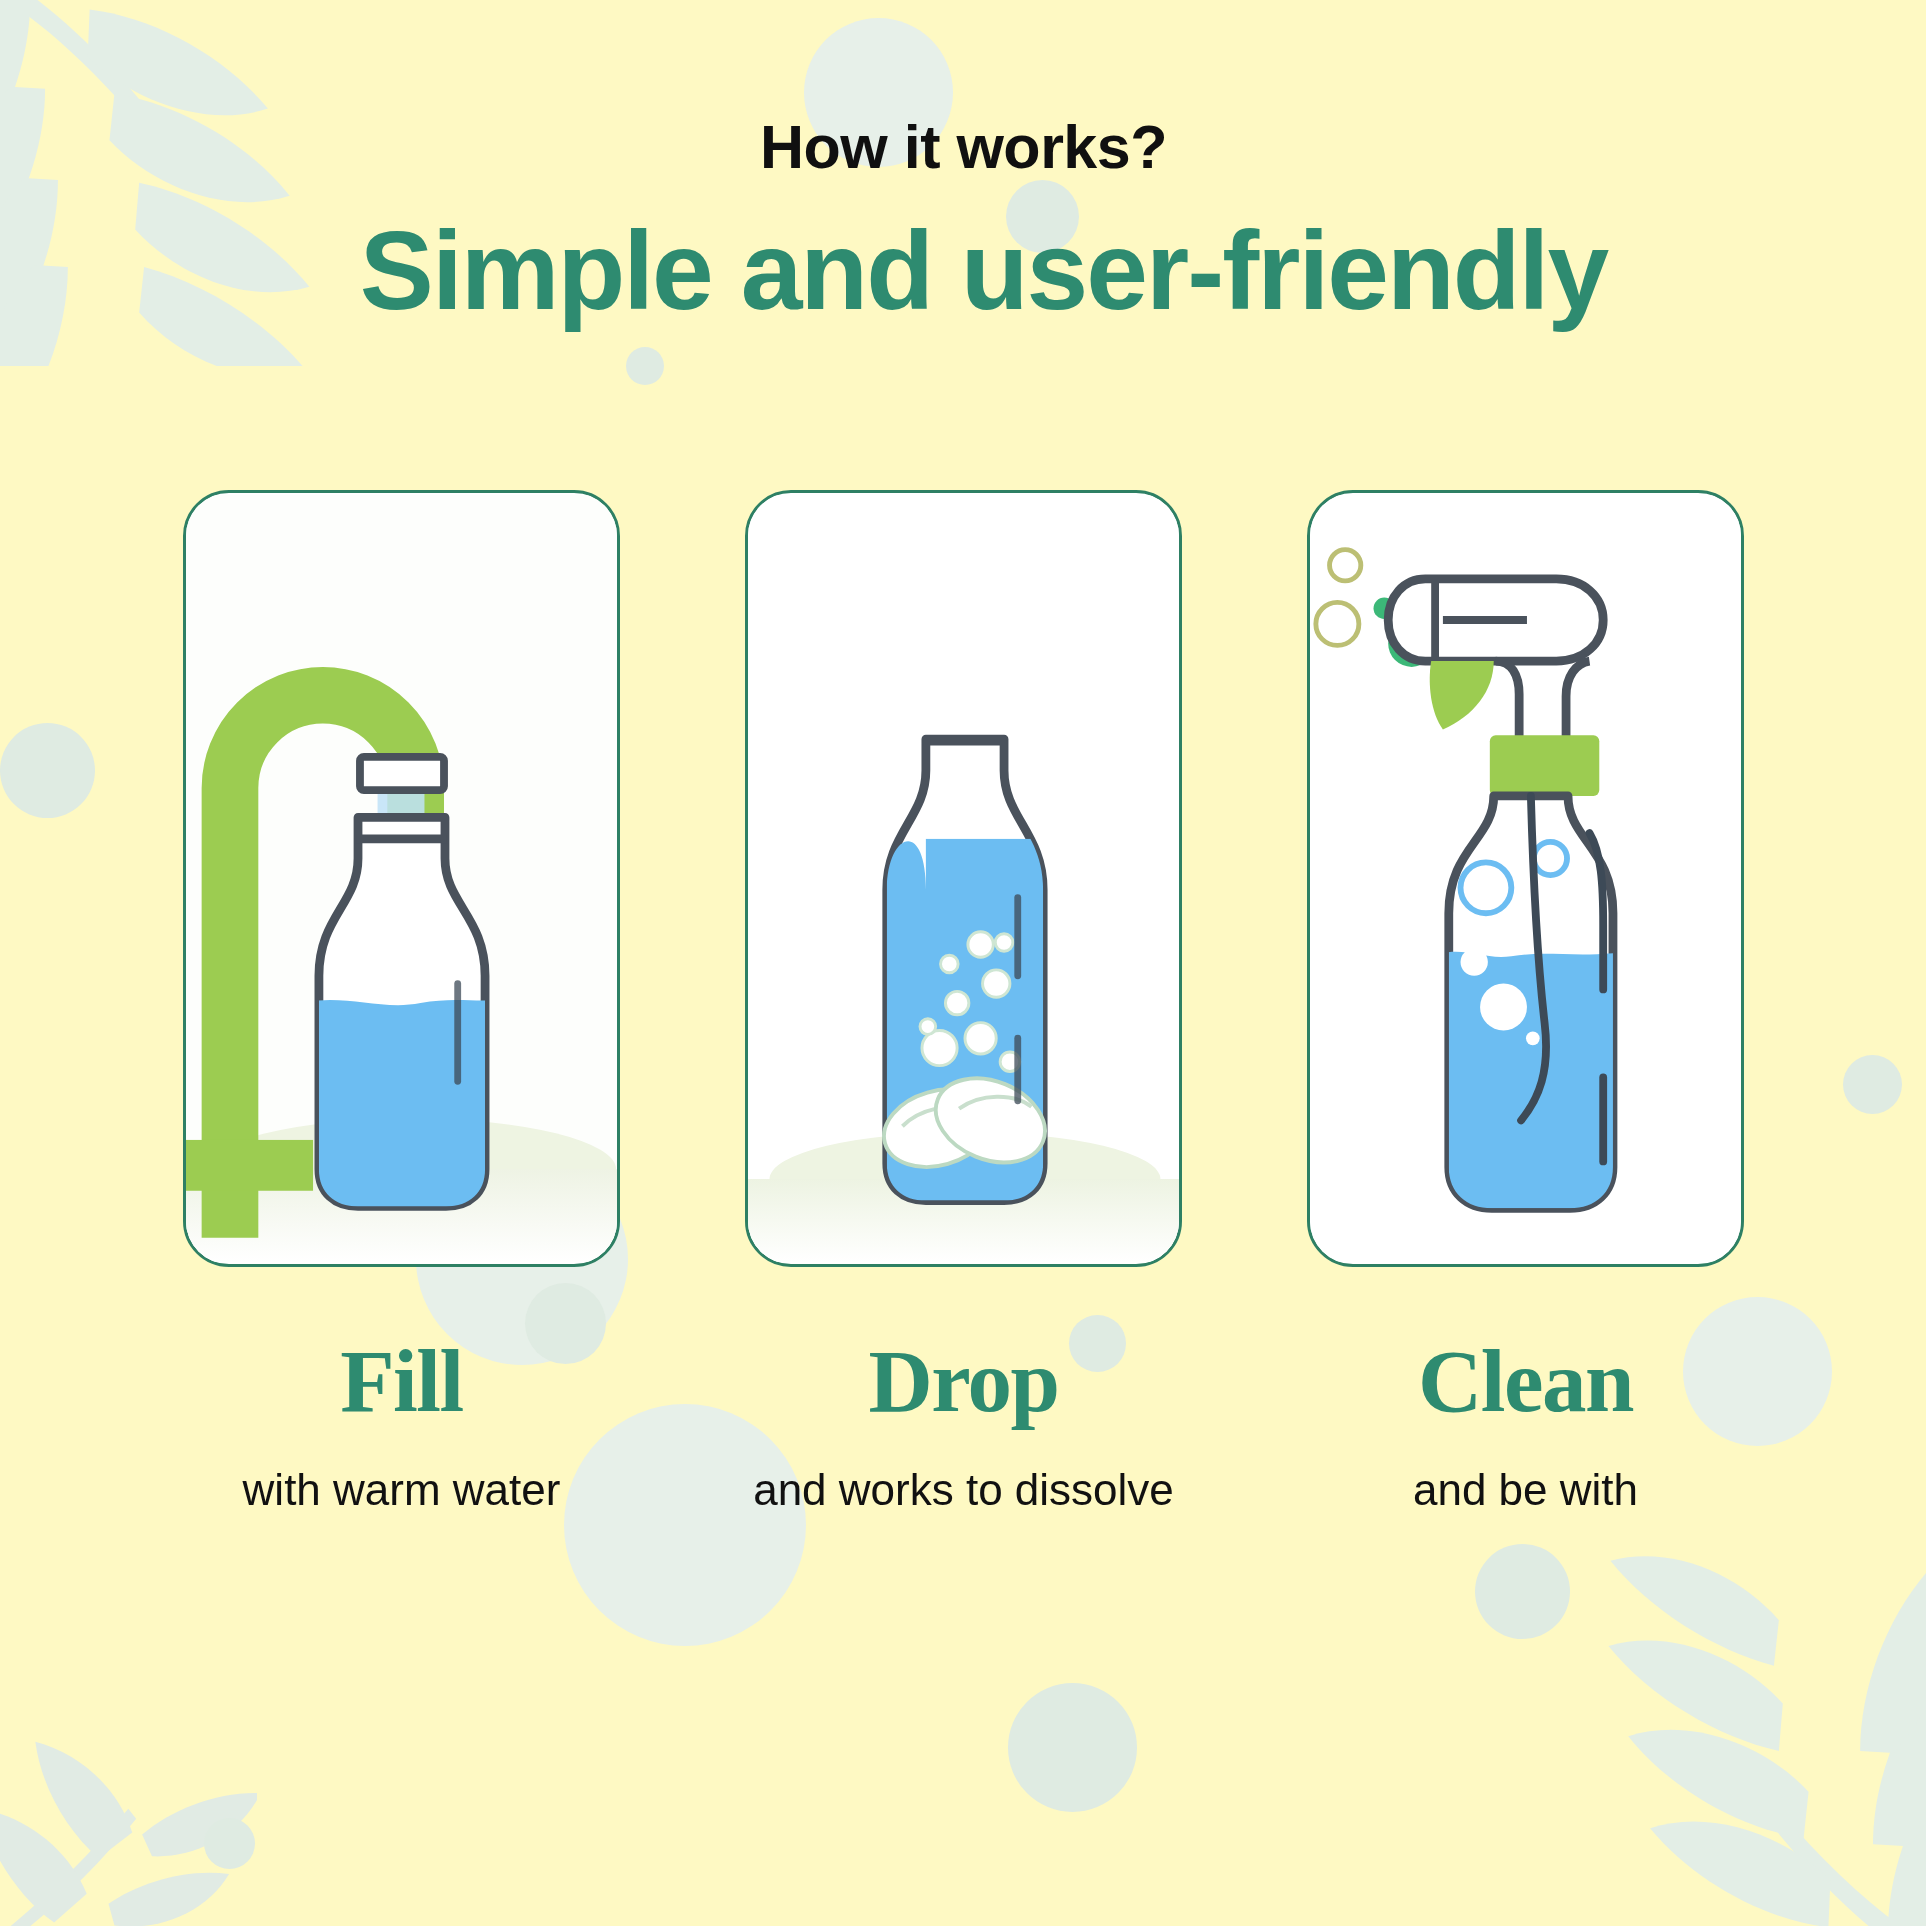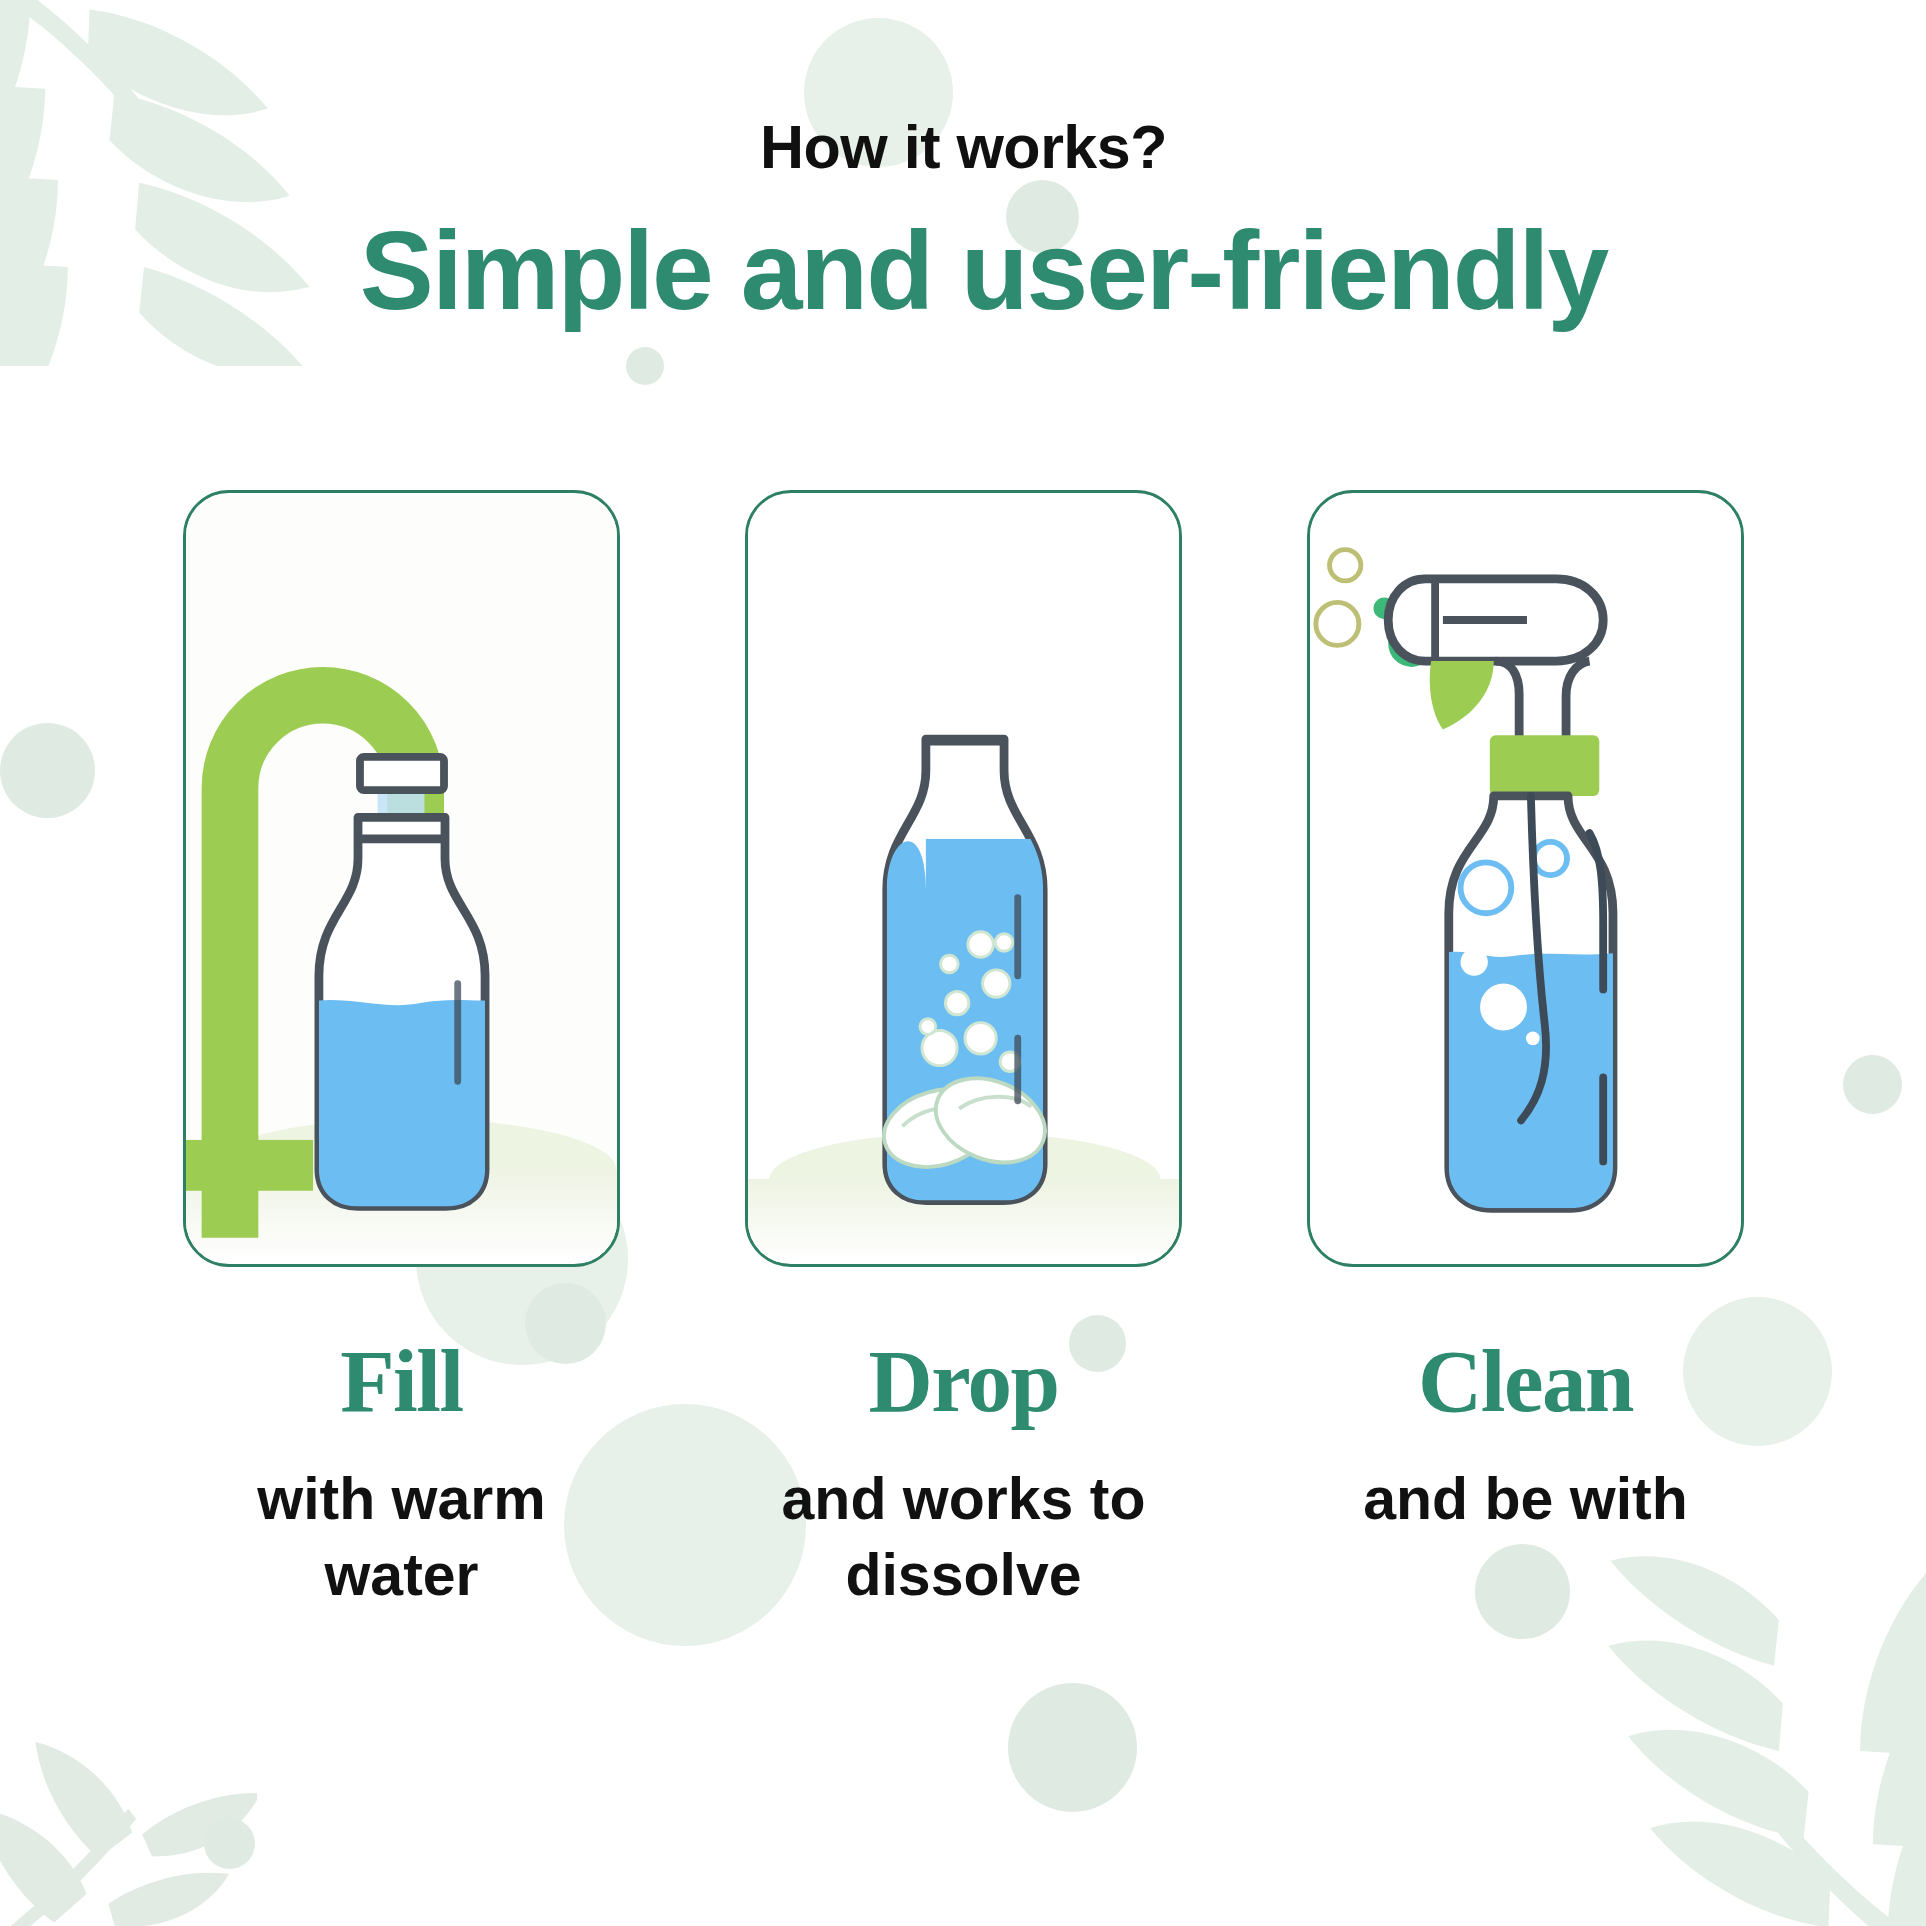--- a/index.html
+++ b/index.html
@@ -4,21 +4,21 @@
 <style>
   html, body {
     margin: 0;
     padding: 0;
     background: #d7e6db;
   }
   #page {
     position: relative;
     width: 1927px;
     height: 1927px;
-    background: #ffffff;
+    background: #fef9c3;
     overflow: hidden;
     font-family: "Liberation Sans", sans-serif;
   }
 
   
   .bg-layer {
     position: absolute;
     inset: 0;
     pointer-events: none;
   }
@@ -100,22 +100,22 @@
   .step-title {
     font-size: 89px;
     font-weight: 700;
     color: #2e8b70;
     letter-spacing: -1.5px;
     line-height: 1;
     margin: 0;
     font-family: Liberation Serif, serif;
   }
   .step-desc {
-    font-size: 59px;
-    font-weight: 700;
+    font-size: 44px;
+    font-weight: 400;
     color: #111111;
     line-height: 1.28;
     margin: 36px 0 0 0;
   }
 </style>
 </head>
 <body>
 
 <div id="page">
 

